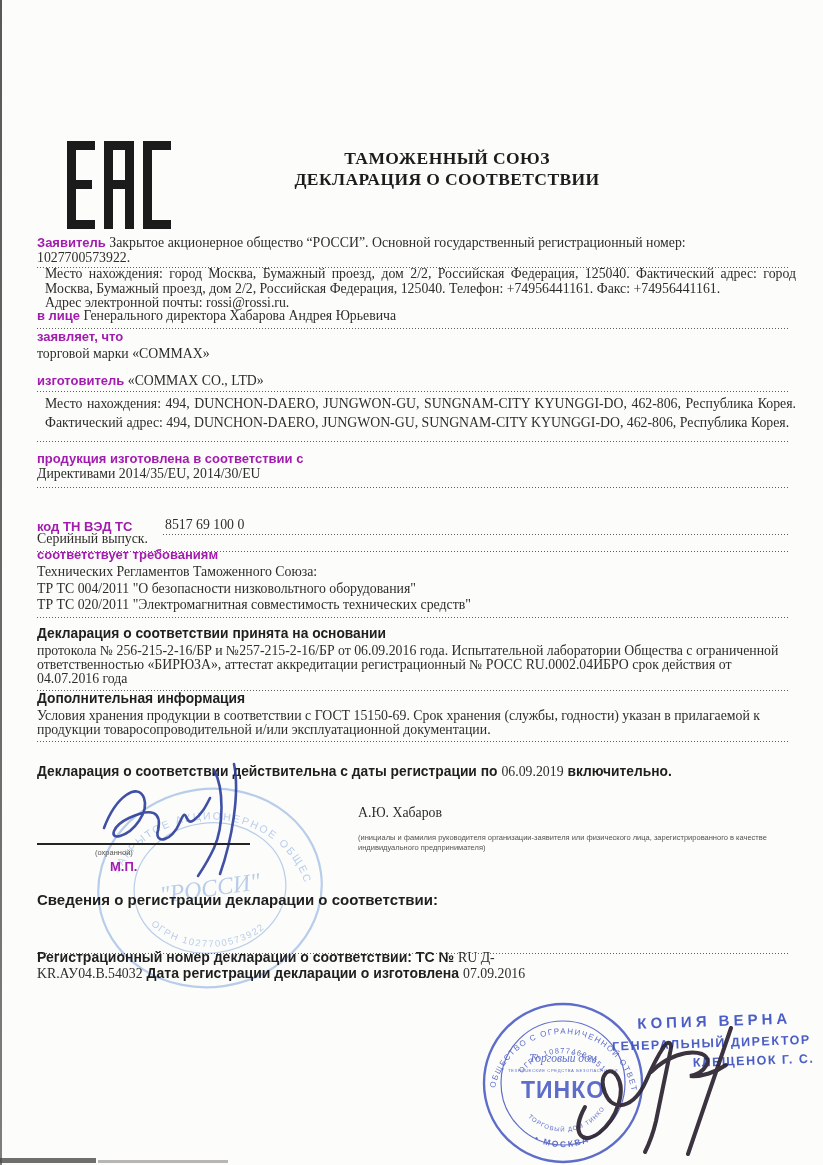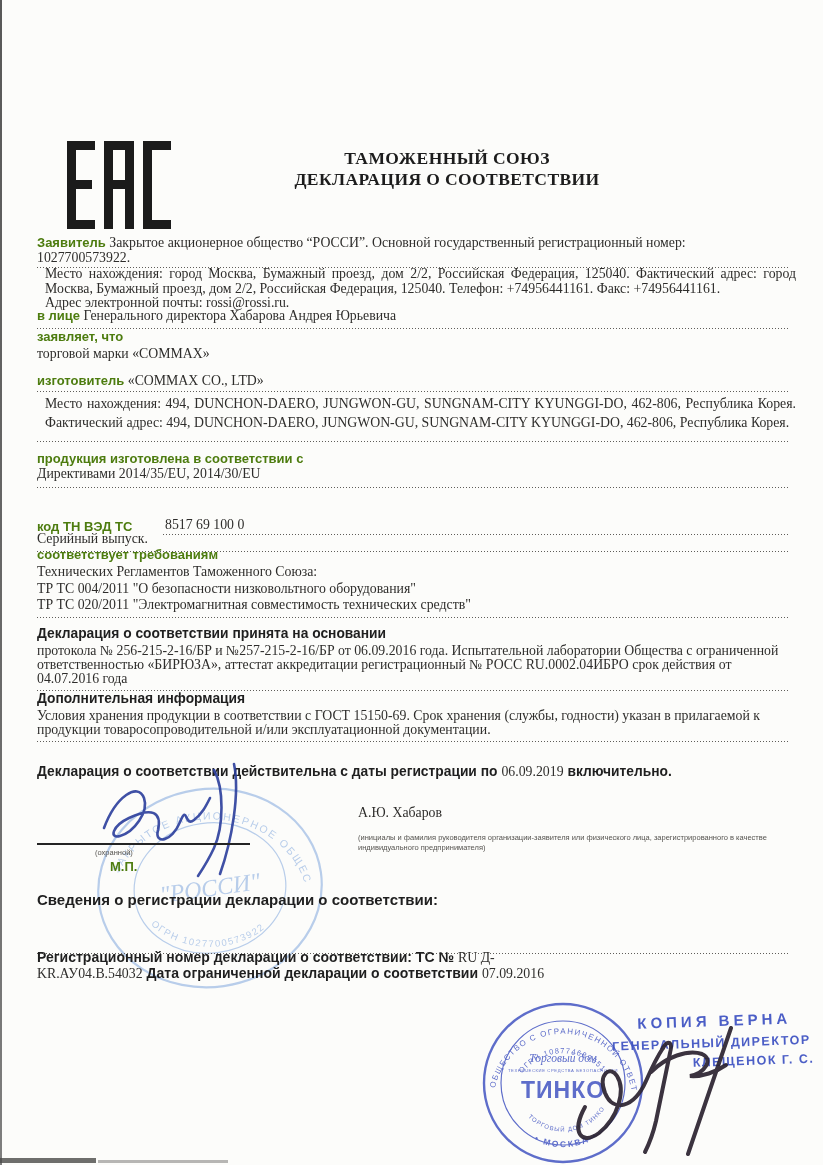--- a/index.html
+++ b/index.html
@@ -1,20 +1,20 @@
 <!DOCTYPE html>
 <html><head>
 <meta charset="utf-8">
 <style>
   html,body{margin:0;padding:0;background:#e8e8e6;}
   #page{position:relative;width:823px;height:1165px;background:#fcfcfa;overflow:hidden;
         font-family:"Liberation Serif",serif;color:#2e2d2b;}
   .abs{position:absolute;}
   .ser{font-family:"Liberation Serif",serif;font-size:13.8px;line-height:14.5px;}
-  .lbl{font-family:"Liberation Sans",sans-serif;font-weight:bold;font-size:13px;color:#4d7c0f;}
+  .lbl{font-family:"Liberation Sans",sans-serif;font-weight:bold;font-size:13px;color:#a21caf;}
   .big{font-family:"Liberation Sans",sans-serif;font-weight:bold;font-size:13.8px;color:#1f1f1f;}
   .jus{text-align:justify;margin-left:8px;}
   .col{left:37px;width:751px;}
   .dot{position:absolute;height:2px;
        background-image:repeating-linear-gradient(90deg,#5f5d59 0 1.1px,transparent 1.1px 3px);
        background-position:0 1px;background-size:100% 1px;background-repeat:repeat-x;}
   .tiny{font-family:"Liberation Sans",sans-serif;font-size:7.5px;line-height:9.5px;color:#55534f;}
   .title{font-family:"Liberation Serif",serif;font-weight:bold;font-size:17.5px;line-height:21px;
          letter-spacing:.4px;text-align:center;color:#1c1c1c;}
   .stampTxt{font-family:"Liberation Sans",sans-serif;font-weight:bold;color:#3d51c2;opacity:.92;}
@@ -152,21 +152,21 @@
 
   <div class="abs lbl" style="left:110px;top:859px;">М.П.</div>
 
   <div class="abs col" style="top:891px;font-family:'Liberation Sans',sans-serif;font-weight:bold;font-size:15px;color:#1f1f1f;">Сведения о регистрации декларации о соответствии:</div>
 
   <div class="abs col" style="top:950px;line-height:14px;">
     <span class="big" style="font-size:14px;">Регистрационный номер декларации о соответствии: ТС №</span>
     <span class="ser"> RU Д-</span>
     <span style="display:block">
       <span class="ser">KR.АУ04.В.54032</span>
-      <span class="big" style="font-size:14px;"> Дата ограниченной декларации о соответствии </span>
+      <span class="big" style="font-size:14px;"> Дата регистрации декларации о изготовлена </span>
       <span class="ser">07.09.2016</span>
     </span>
   </div>
   <div class="dot" style="left:37px;top:952px;width:751px;"></div>
 
   <svg class="abs" style="left:478px;top:998px;opacity:.9;" width="170" height="170" viewBox="0 0 170 170">
     <g fill="none" stroke="#4d5ec5">
       <circle cx="85" cy="85" r="79" stroke-width="2.4"></circle>
       <circle cx="85" cy="85" r="62" stroke-width="1.2"></circle>
     </g>

